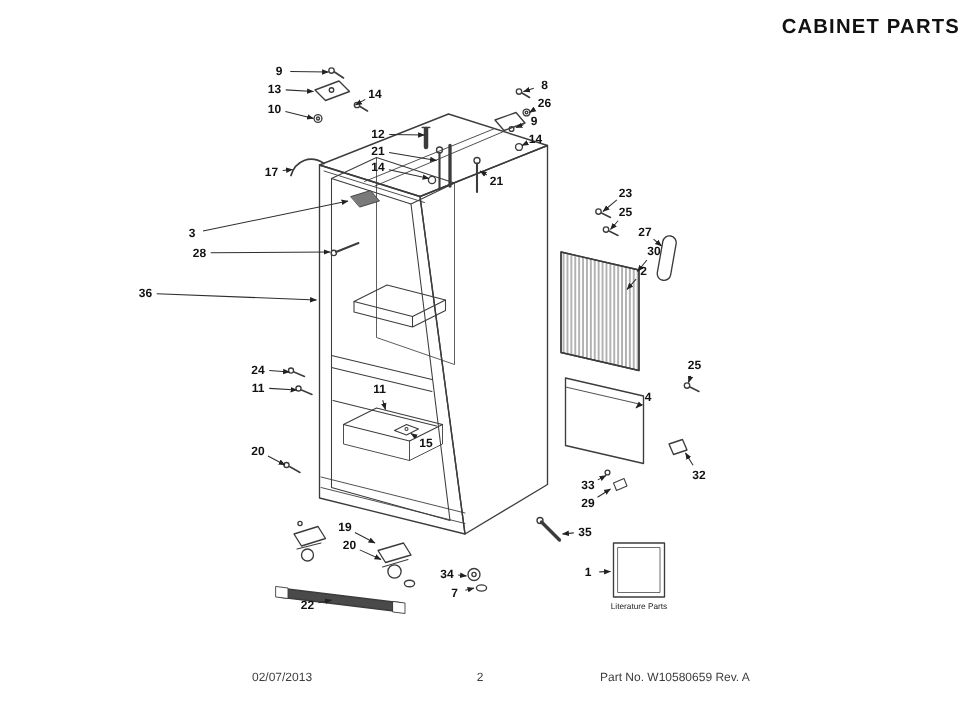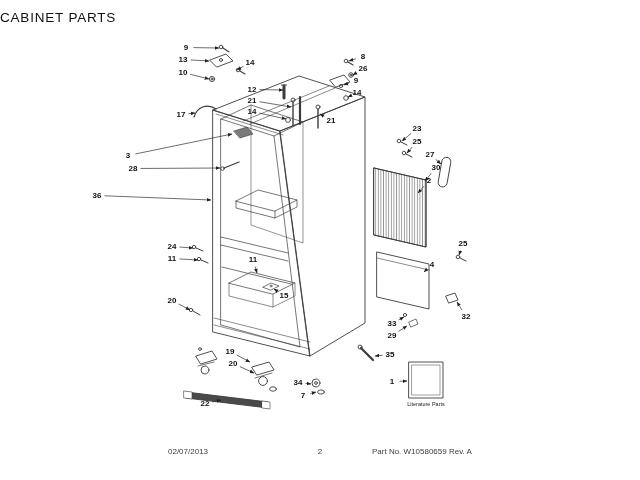--- a/index.html
+++ b/index.html
@@ -1,35 +1,35 @@
 <!DOCTYPE html>
 <html><head>
 <meta charset="utf-8">
 <style>
   * { margin:0; padding:0; box-sizing:border-box; }
   html,body {
     width:640px; height:480px; background:#ffffff; overflow:hidden;
     font-family:"Liberation Sans", sans-serif; position:relative;
   }
   .page-title {
-    position:absolute; top:10px; left:0; width:640px; text-align:left;
-    font-size:13.5px; font-weight:normal; letter-spacing:.8px; color:#111;
+    position:absolute; top:10px; left:0; width:640px; text-align:right;
+    font-size:13.5px; font-weight:bold; letter-spacing:.8px; color:#111;
   }
   .stage { position:absolute; top:0; left:0; width:640px; height:480px; }
   svg { position:absolute; top:0; left:0; }
   .callout-num {
     font-family:"Liberation Sans", sans-serif; font-size:8px; font-weight:bold;
     fill:#111; text-anchor:middle;
   }
   .leader { stroke:#2e2e2e; stroke-width:.7; fill:none; }
   .lit-label { font-size:5.5px; fill:#222; text-anchor:middle; }
   .footer-text { position:absolute; top:447px; font-size:8px; color:#3d3d3d; }
   .footer-date { left:168px; }
   .footer-page { left:0; width:640px; text-align:center; }
-  .footer-part { left:372px; }
+  .footer-part { left:400px; }
 </style>
 </head>
 <body>
 
 <div class="page-title">CABINET PARTS</div>
 
 <div class="stage">
   <svg id="diagram-svg" width="640" height="480" viewBox="0 0 640 480">
     <defs>
       <marker id="arr" viewBox="0 0 8 8" refX="7" refY="4" markerWidth="7" markerHeight="7" orient="auto">

